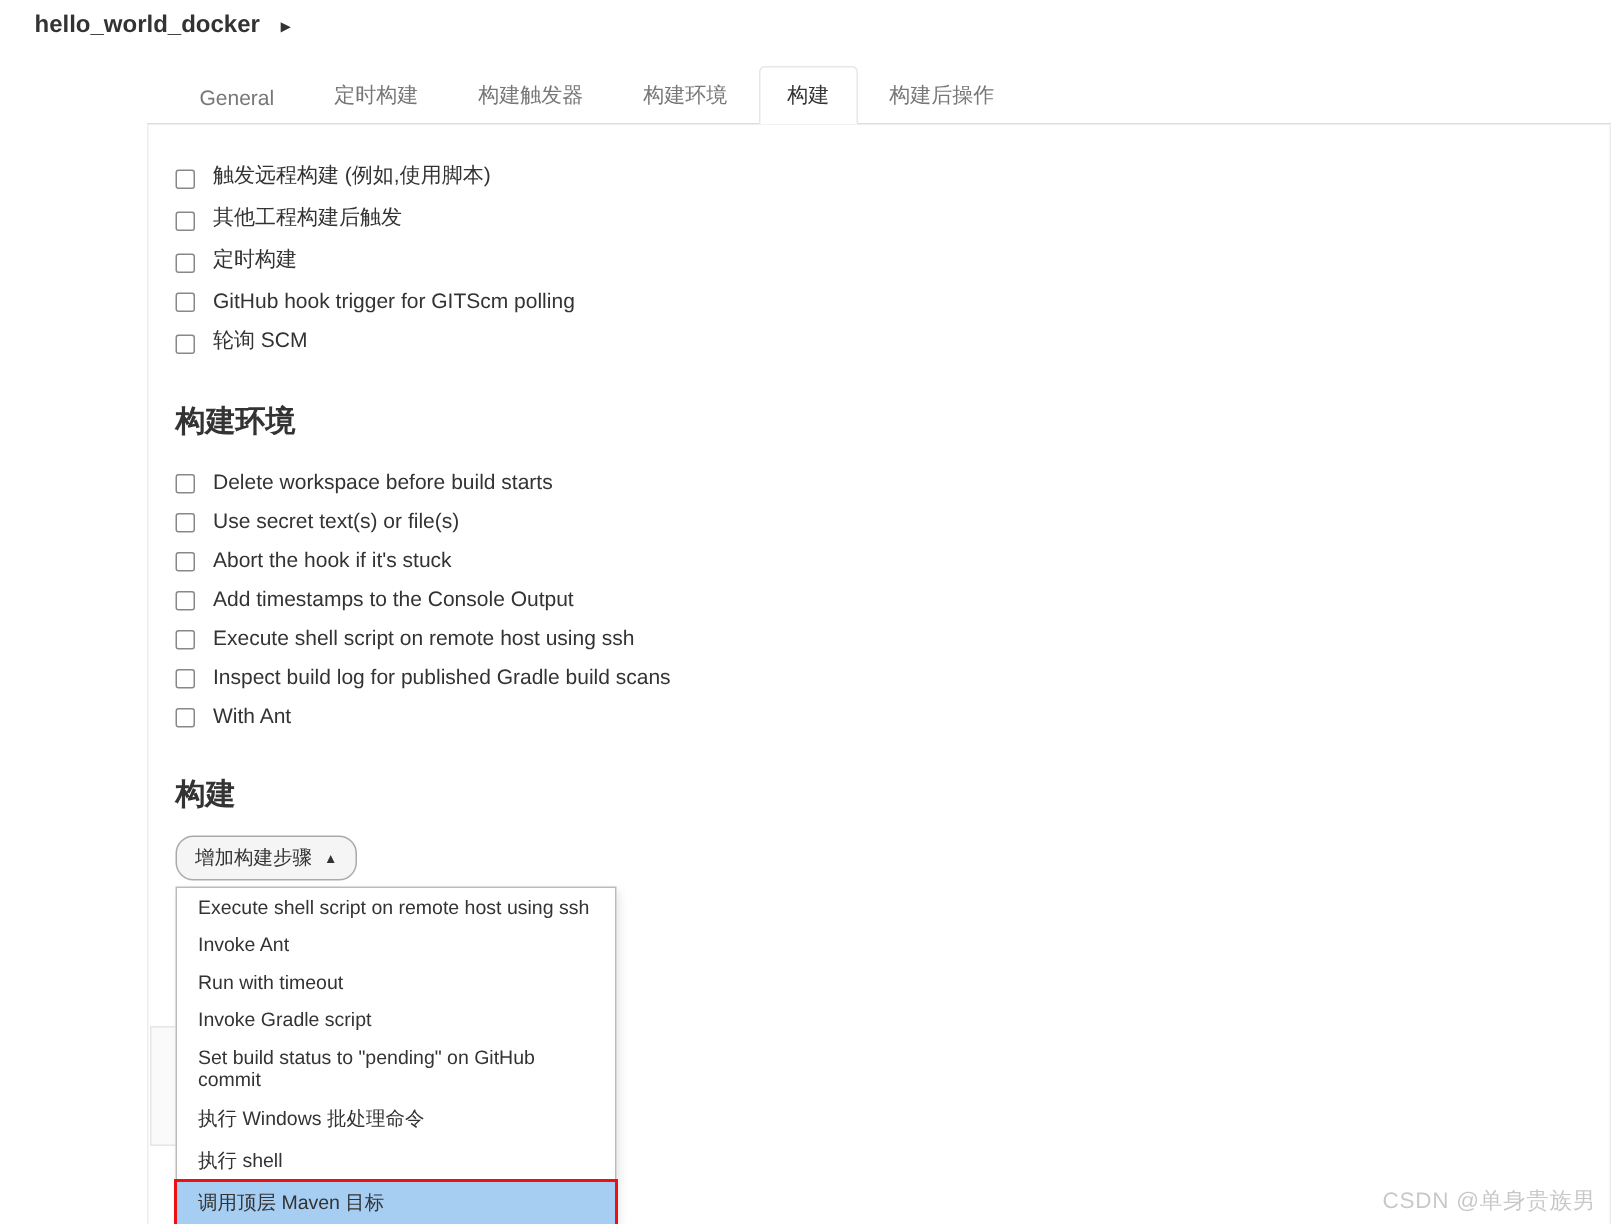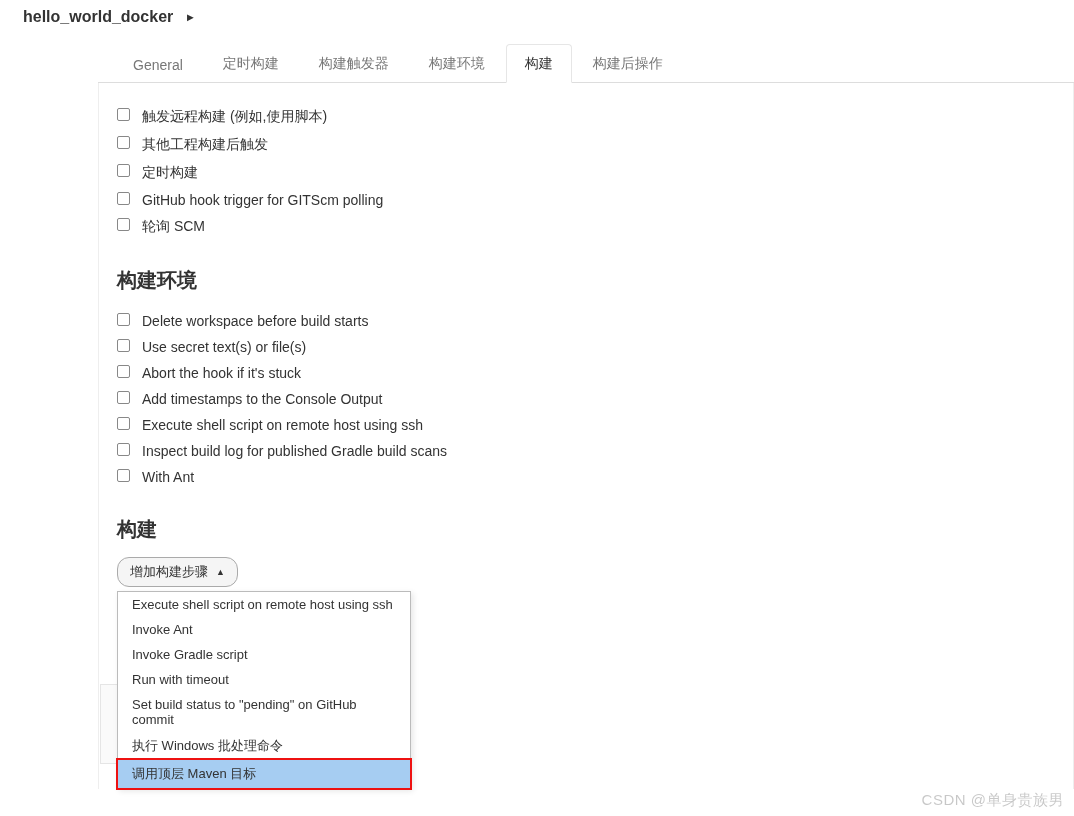--- a/index.html
+++ b/index.html
@@ -4,21 +4,21 @@
 <style>
   * { box-sizing: border-box; margin: 0; padding: 0; }
   body { font-family: "Helvetica Neue", Arial, "Microsoft YaHei", sans-serif; font-size: 14px; color: #333; background: #fff; width: 1074px; height: 816px; position: relative; overflow: hidden; }
   .breadcrumb { display: flex; align-items: center; padding: 8px 23px; font-size: 16px; font-weight: bold; }
   .breadcrumb .chev { margin-left: 14px; font-size: 12px; color: #333; }
   .tabs-wrap { margin-left: 98px; border-bottom: 1px solid #ddd; }
   .tabs { display: flex; align-items: flex-end; padding: 10px 0 0 16px; }
   .tab { padding: 10px 18px 9px; color: #777; cursor: pointer; border: 1px solid transparent; border-bottom: none; margin-right: 2px; font-size: 14px; }
   .tab.active { color: #333; border-color: #e6e6e6; border-bottom: 1px solid #fff; margin-bottom: -1px; background: #fff; border-radius: 4px 4px 0 0; }
   .content { margin-left: 98px; padding: 20px 18px 0 18px; border-left: 1px solid #eee; border-right: 1px solid #eee; }
-  .check-row { display: flex; align-items: flex-start; padding: 5px 0; }
+  .check-row { display: flex; align-items: flex-end; padding: 5px 0; }
   .check-row input { margin-right: 12px; }
   .section-h { font-size: 20px; font-weight: bold; margin: 26px 0 14px 0; }
   .add-step-wrap { margin-top: 6px; }
   .add-step-btn { display: inline-flex; align-items: center; border: 1px solid #aaa; background: #f5f5f5; padding: 5px 12px; font-size: 13px; cursor: pointer; border-radius: 12px; }
   .add-step-btn .caret { margin-left: 8px; font-size: 9px; }
   .dropdown { margin-top: 4px; border: 1px solid #bbb; width: 294px; background: #fff; box-shadow: 2px 2px 6px rgba(0,0,0,0.1); }
   .dd-item { padding: 5px 14px; font-size: 13px; cursor: pointer; }
   .dd-item.highlight { background: #a6cdf2; border: 2px solid #e11; margin: -2px; position: relative; z-index: 1; }
   .ghost-box { position: absolute; left: 100px; top: 684px; width: 235px; height: 80px; border: 1px solid #e5e5e5; background: #fafafa; z-index: -1; }
   .watermark { position: absolute; right: 10px; bottom: 6px; color: rgba(0,0,0,0.22); font-size: 15px; letter-spacing: 0.5px; pointer-events: none; }
@@ -101,23 +101,24 @@
 
   <div class="section-h">构建</div>
   <div class="add-step-wrap">
     <div class="add-step-btn">
       <span>增加构建步骤</span>
       <span class="caret">▲</span>
     </div>
     <div class="dropdown" id="dropdown">
         <div class="dd-item">Execute shell script on remote host using ssh</div>
         <div class="dd-item">Invoke Ant</div>
+        <div class="dd-item">Run with timeout</div>
         <div class="dd-item">Invoke Gradle script</div>
-        <div class="dd-item">Run with timeout</div>
         <div class="dd-item">Set build status to "pending" on GitHub commit</div>
         <div class="dd-item">执行 Windows 批处理命令</div>
+        <div class="dd-item">执行 shell</div>
         <div class="dd-item highlight">调用顶层 Maven 目标</div>
       </div>
   </div>
 </div>
 
 <div class="ghost-box"></div>
 <div class="watermark">CSDN @单身贵族男</div>
 
 </body></html>

